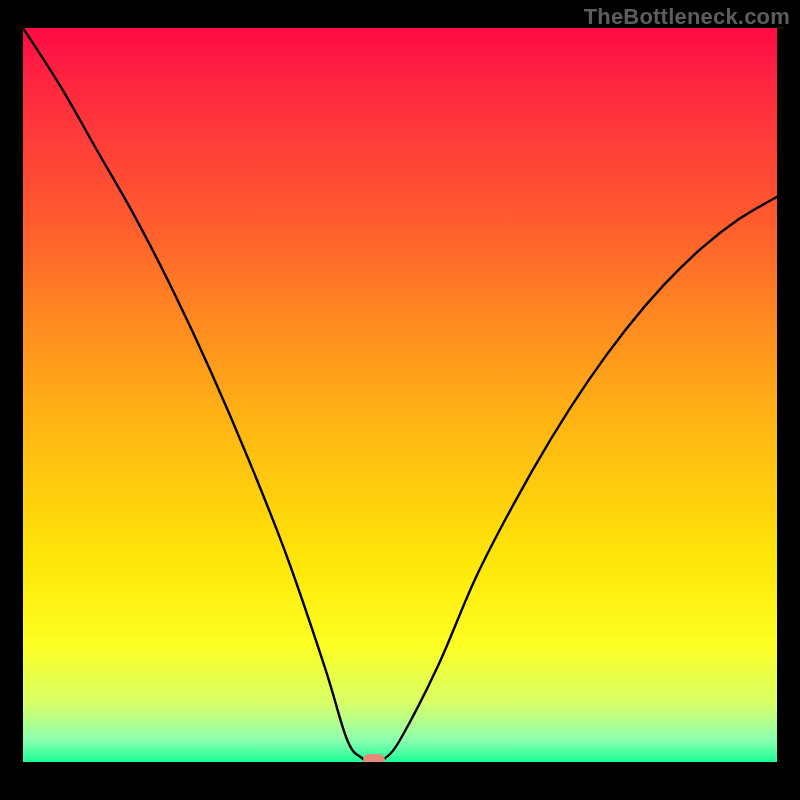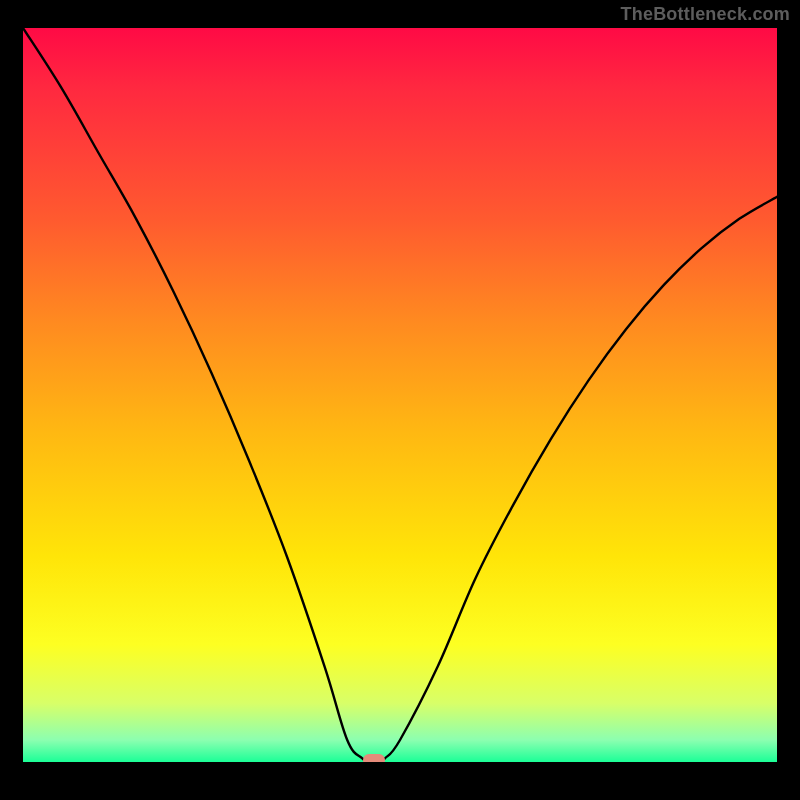--- a/index.html
+++ b/index.html
@@ -15,21 +15,21 @@
     position: relative;
     width: 800px;
     height: 800px;
     background: #000;
   }
   .watermark {
     position: absolute;
     top: 4px;
     right: 10px;
     color: #5d5d5d;
-    font-size: 18px;
+    font-size: 22px;
     font-weight: 600;
     letter-spacing: 0.2px;
     z-index: 20;
   }
   .plot-area {
     position: absolute;
     left: 23px;
     top: 28px;
     width: 754px;
     height: 734px;

